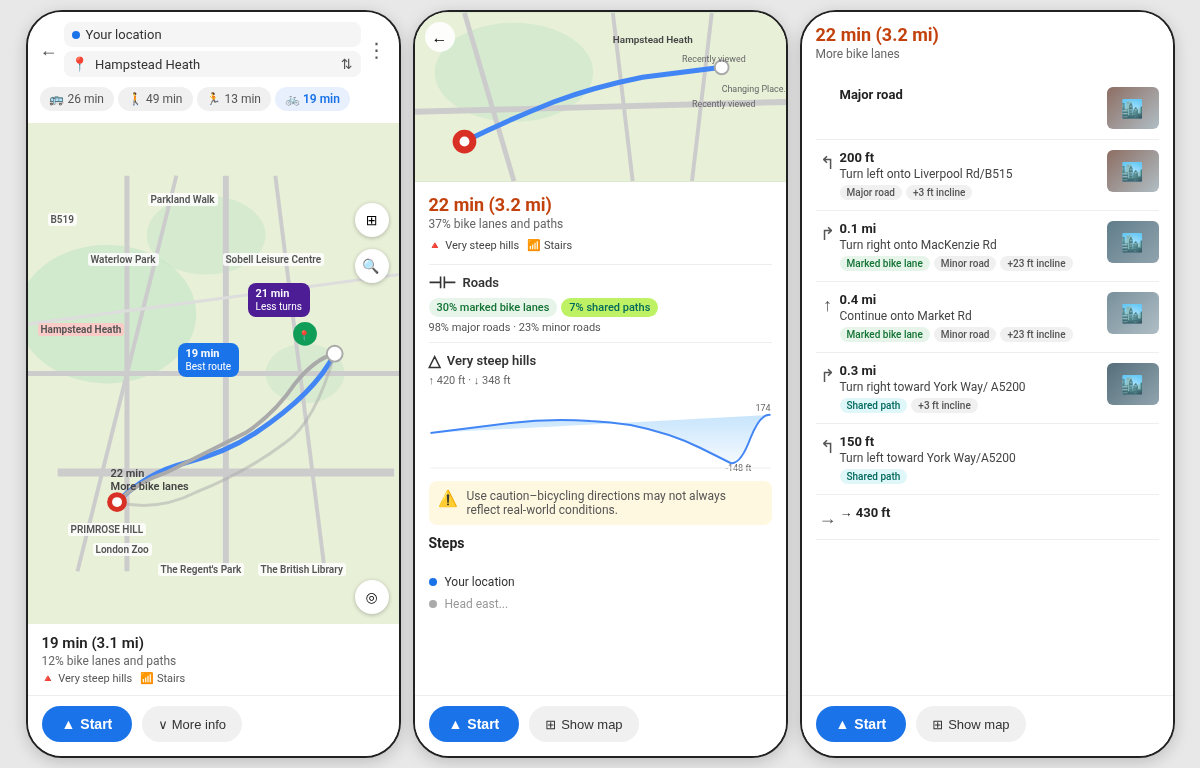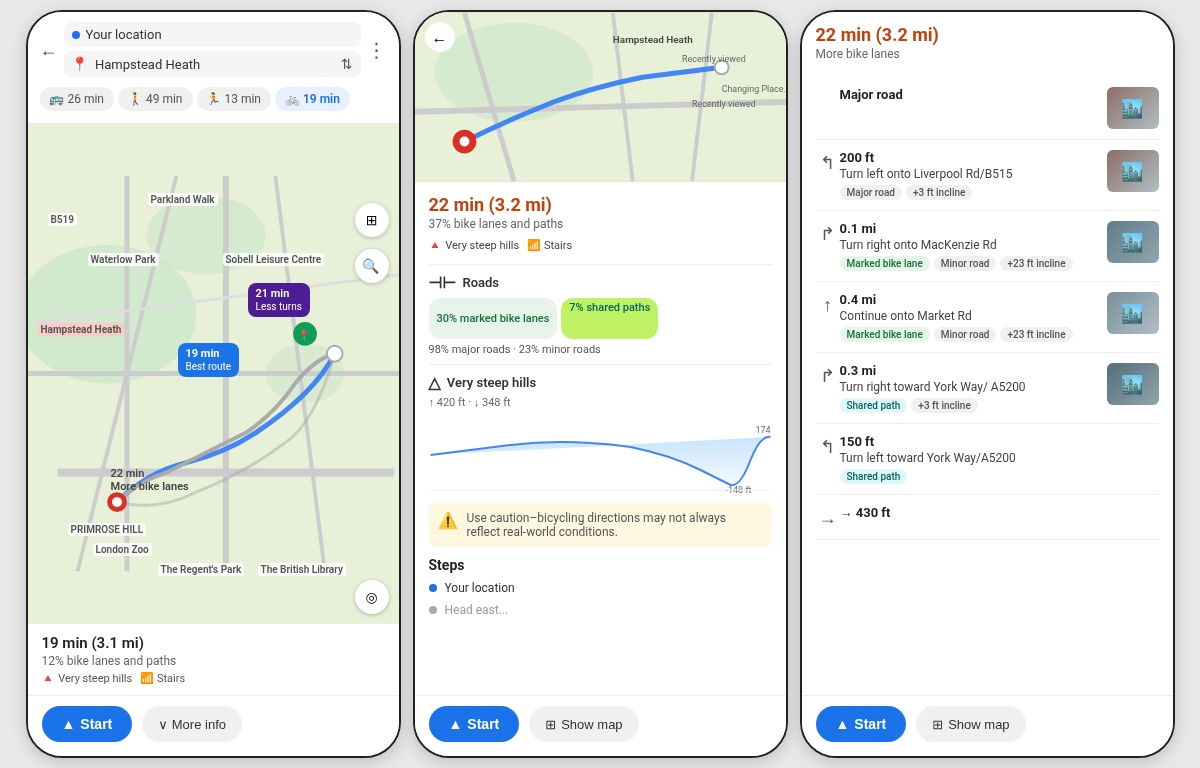--- a/index.html
+++ b/index.html
@@ -225,21 +225,21 @@
       color: #333;
       margin-bottom: 6px;
     }
     .road-bars {
       display: flex;
       gap: 4px;
       flex-wrap: wrap;
       margin-bottom: 4px;
     }
     .road-bar {
-      padding: 14px 8px;
+      padding: 3px 8px;
       border-radius: 12px;
       font-size: 11px;
       font-weight: 500;
     }
     .road-bar-green { background: #e6f4ea; color: #137333; }
     .road-text { font-size: 11px; color: #555; margin-top: 3px; }
     .hills-section { margin-bottom: 8px; }
     .hills-label {
       display: flex;
       align-items: center;
@@ -263,21 +263,21 @@
       border-radius: 8px;
       padding: 8px 10px;
       margin-bottom: 10px;
       font-size: 12px;
       color: #555;
     }
     .steps-label {
       font-size: 14px;
       font-weight: 700;
       color: #222;
-      margin-bottom: 8px;
+      margin-bottom: 24px;
     }
     .step-item {
       display: flex;
       align-items: flex-start;
       gap: 8px;
       margin-bottom: 8px;
       font-size: 12px;
       color: #333;
     }
     .step-dot {

